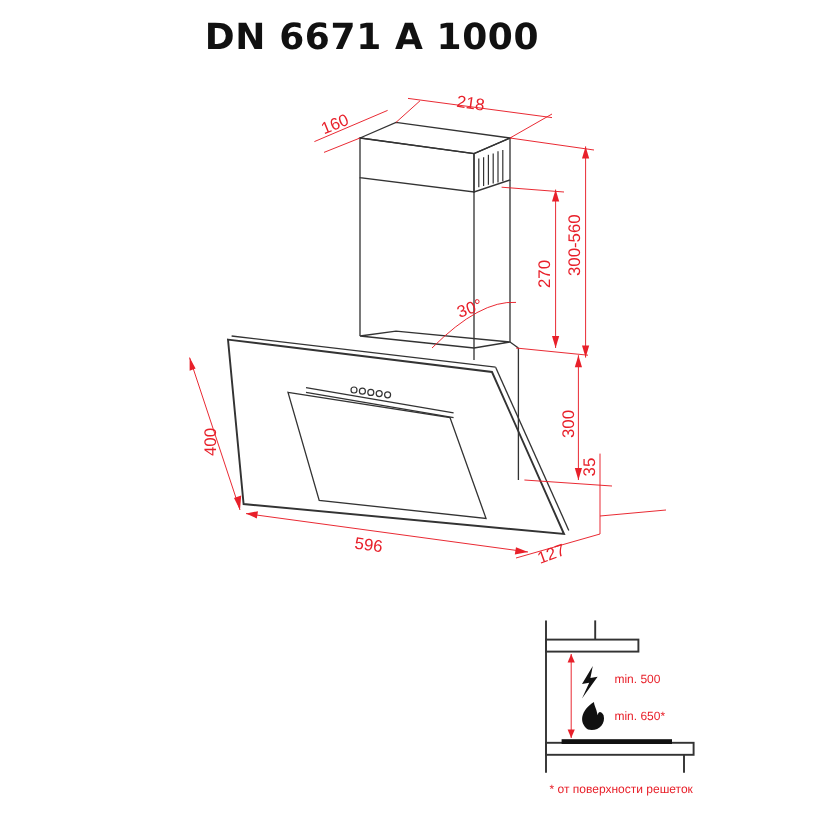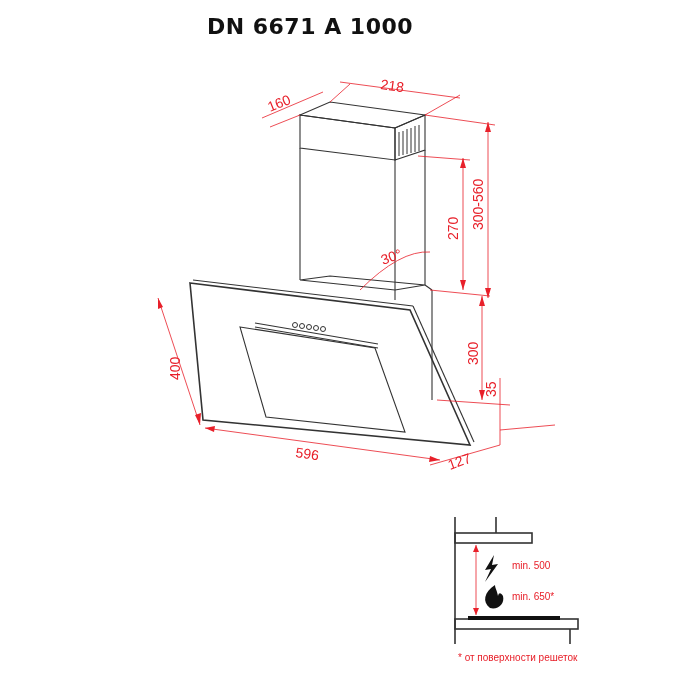--- a/index.html
+++ b/index.html
@@ -1,17 +1,17 @@
 <!DOCTYPE html>
 <html><head>
 <meta charset="utf-8">
 <style>
   html,body{margin:0;padding:0;background:#ffffff;}
   body{width:700px;height:700px;position:relative;overflow:hidden;font-family:"Liberation Sans",sans-serif;}
-  .title{position:absolute;top:14px;left:0;width:620px;text-align:center;font-family:"DejaVu Sans",sans-serif;font-weight:bold;font-size:22px;color:#111;letter-spacing:0.5px;}
+  .title{position:absolute;top:14px;left:0;width:620px;text-align:center;font-family:"DejaVu Sans",sans-serif;font-weight:bold;font-size:30px;color:#111;letter-spacing:0.5px;}
   svg{position:absolute;left:0;top:0;}
   .dim{fill:#e8202a;font-family:"Liberation Sans",sans-serif;font-size:14px;}
   .small{fill:#e8202a;font-family:"Liberation Sans",sans-serif;font-size:10px;}
   .ln{stroke:#333;stroke-width:1.1;fill:none;}
   .ln2{stroke:#333;stroke-width:1.6;fill:none;}
   .red{stroke:#e8202a;stroke-width:0.8;fill:none;}
   .ar{fill:#e8202a;}
 </style>
 </head>
 <body>

